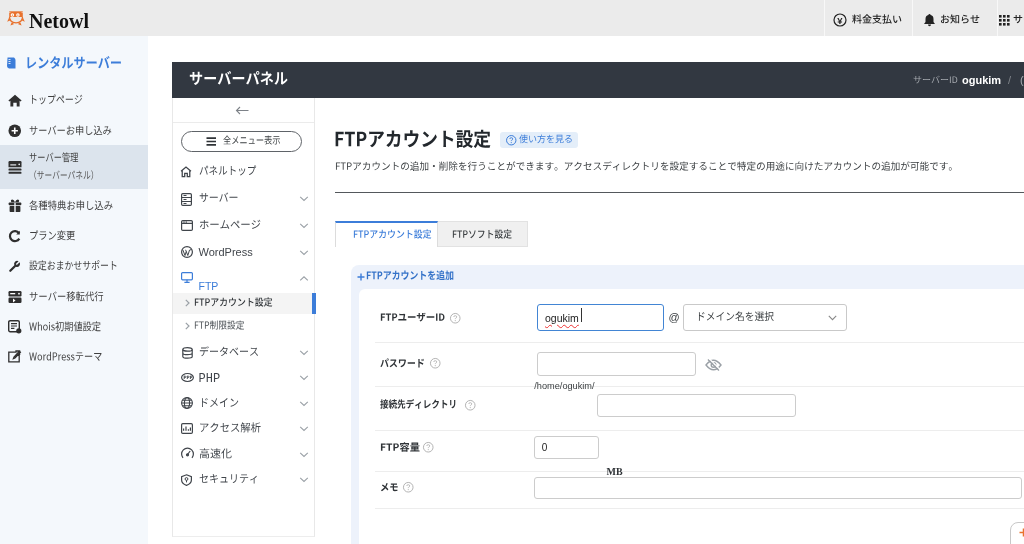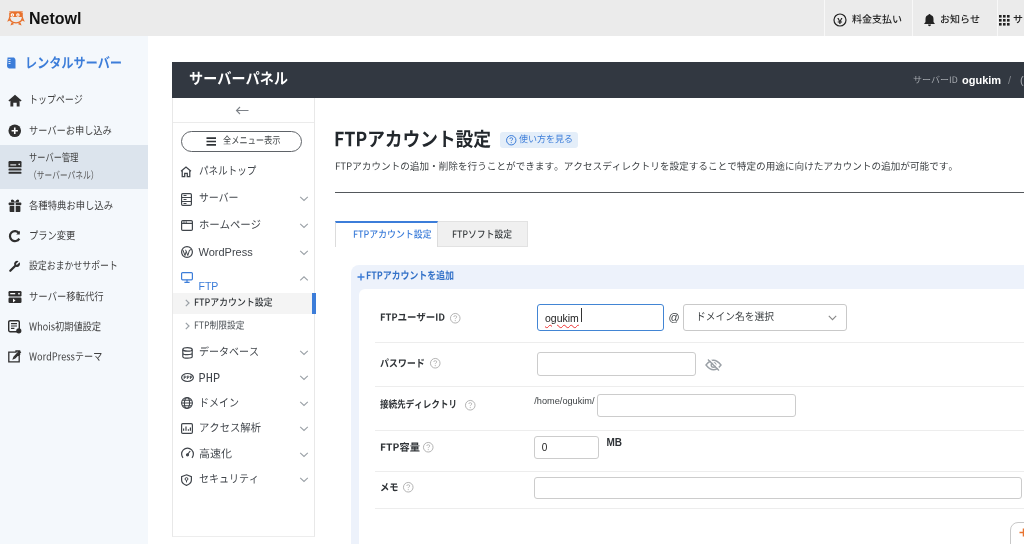--- a/index.html
+++ b/index.html
@@ -203,21 +203,21 @@
       <circle cx="10.9" cy="4.1" r="0.7" fill="#e8722e"></circle>
 <circle cx="2.9" cy="1.2" r="0.5" fill="#fff"></circle>
       <circle cx="15.1" cy="1.2" r="0.5" fill="#fff"></circle>
 <path d="M2.5 6 Q2.7 11.6 9 11.8 Q15.3 11.6 15.5 6" fill="none" stroke="#e8722e" stroke-width="1.3"></path>
 <path d="M2.3 6 L0.2 10.8 L3.6 9.2 Z"></path>
       <path d="M15.7 6 L17.8 10.8 L14.4 9.2 Z"></path>
 <path d="M4.6 11.6 L3.4 14.4 L6.8 13.3 L6.1 11.8 Z"></path>
       <path d="M13.4 11.6 L14.6 14.4 L11.2 13.3 L11.9 11.8 Z"></path>
 </g>
   </svg>
-<div style="position:absolute;left:29px;top:10.5px;font-size:16px;color:#111;font-weight:700;white-space:nowrap;line-height:1;">Netowl</div>
+<div style="position:absolute;left:29px;top:10.5px;font-size:20px;color:#111;font-weight:700;white-space:nowrap;line-height:1;font-family:Liberation Serif, serif;">Netowl</div>
 <div style="position:absolute;left:823.5px;top:0;width:1px;height:36px;background:#f8f8f8"></div>
 <div style="position:absolute;left:911.5px;top:0;width:1px;height:36px;background:#f8f8f8"></div>
 <div style="position:absolute;left:997px;top:0;width:1px;height:36px;background:#f8f8f8"></div>
 <svg style="position:absolute;left:833px;top:13px;overflow:visible;" width="14" height="14" viewBox="0 0 14 14">
     <circle cx="7" cy="7" r="6" fill="none" stroke="#222" stroke-width="1.2"></circle>
     <text x="7" y="10.6" text-anchor="middle" font-family="Liberation Sans" font-size="9.5" font-weight="bold" fill="#222">¥</text>
   </svg>
 <svg style="position:absolute;left:852px;top:15px;overflow:visible" width="50.0" height="10.0">
     <g fill="#222" transform="translate(0,7.80) scale(0.010000,-0.010000)">
       <use href="#g0" x="0"></use>
@@ -917,39 +917,39 @@
       <use href="#g173" x="6000"></use>
       <use href="#g119" x="7000"></use>
       <use href="#g174" x="8000"></use>
     </g>
   </svg>
 <svg style="position:absolute;left:464.5px;top:399.8px;overflow:visible;" width="10.5" height="10.5" viewBox="0 0 10.5 10.5">
     <circle cx="5.25" cy="5.25" r="4.8" fill="none" stroke="#b4b4b4" stroke-width="1"></circle>
     <path d="M3.8 4 Q3.8 2.7 5.25 2.7 Q6.7 2.7 6.7 3.9 Q6.7 4.8 5.7 5.2 Q5.25 5.45 5.25 6.1" fill="none" stroke="#b4b4b4" stroke-width="0.9"></path>
     <circle cx="5.25" cy="7.6" r="0.55" fill="#b4b4b4"></circle>
   </svg>
-<div style="position:absolute;left:534.3px;top:397px;font-size:9.2px;color:#3c4043;font-weight:400;white-space:nowrap;line-height:1;">/home/ogukim/</div>
+<div style="position:absolute;left:534.3px;top:382px;font-size:9.2px;color:#3c4043;font-weight:400;white-space:nowrap;line-height:1;">/home/ogukim/</div>
 <div style="position:absolute;left:596.6px;top:393.5px;width:199px;height:23.5px;background:#fff;border:1px solid #ccc;border-radius:3px;box-sizing:border-box"></div>
 <svg style="position:absolute;left:380px;top:442.5px;overflow:visible" width="40.0" height="10.0">
     <g fill="#2f3337" transform="translate(0,7.80) scale(0.010317,-0.010000)">
       <use href="#g113" x="0"></use>
       <use href="#g114" x="585"></use>
       <use href="#g115" x="1210"></use>
       <use href="#g175" x="1877"></use>
       <use href="#g176" x="2877"></use>
     </g>
   </svg>
 <svg style="position:absolute;left:422.5px;top:442.2px;overflow:visible;" width="10.5" height="10.5" viewBox="0 0 10.5 10.5">
     <circle cx="5.25" cy="5.25" r="4.8" fill="none" stroke="#b4b4b4" stroke-width="1"></circle>
     <path d="M3.8 4 Q3.8 2.7 5.25 2.7 Q6.7 2.7 6.7 3.9 Q6.7 4.8 5.7 5.2 Q5.25 5.45 5.25 6.1" fill="none" stroke="#b4b4b4" stroke-width="0.9"></path>
     <circle cx="5.25" cy="7.6" r="0.55" fill="#b4b4b4"></circle>
   </svg>
 <div style="position:absolute;left:534.3px;top:436px;width:65px;height:22.5px;background:#fff;border:1px solid #ccc;border-radius:3px;box-sizing:border-box"></div>
 <div style="position:absolute;left:541.8px;top:442.8px;font-size:10px;color:#222;font-weight:400;white-space:nowrap;line-height:1;">0</div>
-<div style="position:absolute;left:606.5px;top:438px;font-size:10px;color:#2f3337;font-weight:700;white-space:nowrap;line-height:1;">MB</div>
+<div style="position:absolute;left:606.5px;top:467px;font-size:10px;color:#2f3337;font-weight:700;white-space:nowrap;line-height:1;font-family:Liberation Serif, serif;">MB</div>
 <svg style="position:absolute;left:380px;top:482.5px;overflow:visible" width="18.5" height="10.0">
     <g fill="#2f3337" transform="translate(0,7.80) scale(0.009250,-0.010000)">
       <use href="#g177" x="0"></use>
       <use href="#g178" x="1000"></use>
     </g>
   </svg>
 <svg style="position:absolute;left:402.5px;top:482.2px;overflow:visible;" width="10.5" height="10.5" viewBox="0 0 10.5 10.5">
     <circle cx="5.25" cy="5.25" r="4.8" fill="none" stroke="#b4b4b4" stroke-width="1"></circle>
     <path d="M3.8 4 Q3.8 2.7 5.25 2.7 Q6.7 2.7 6.7 3.9 Q6.7 4.8 5.7 5.2 Q5.25 5.45 5.25 6.1" fill="none" stroke="#b4b4b4" stroke-width="0.9"></path>
     <circle cx="5.25" cy="7.6" r="0.55" fill="#b4b4b4"></circle>

